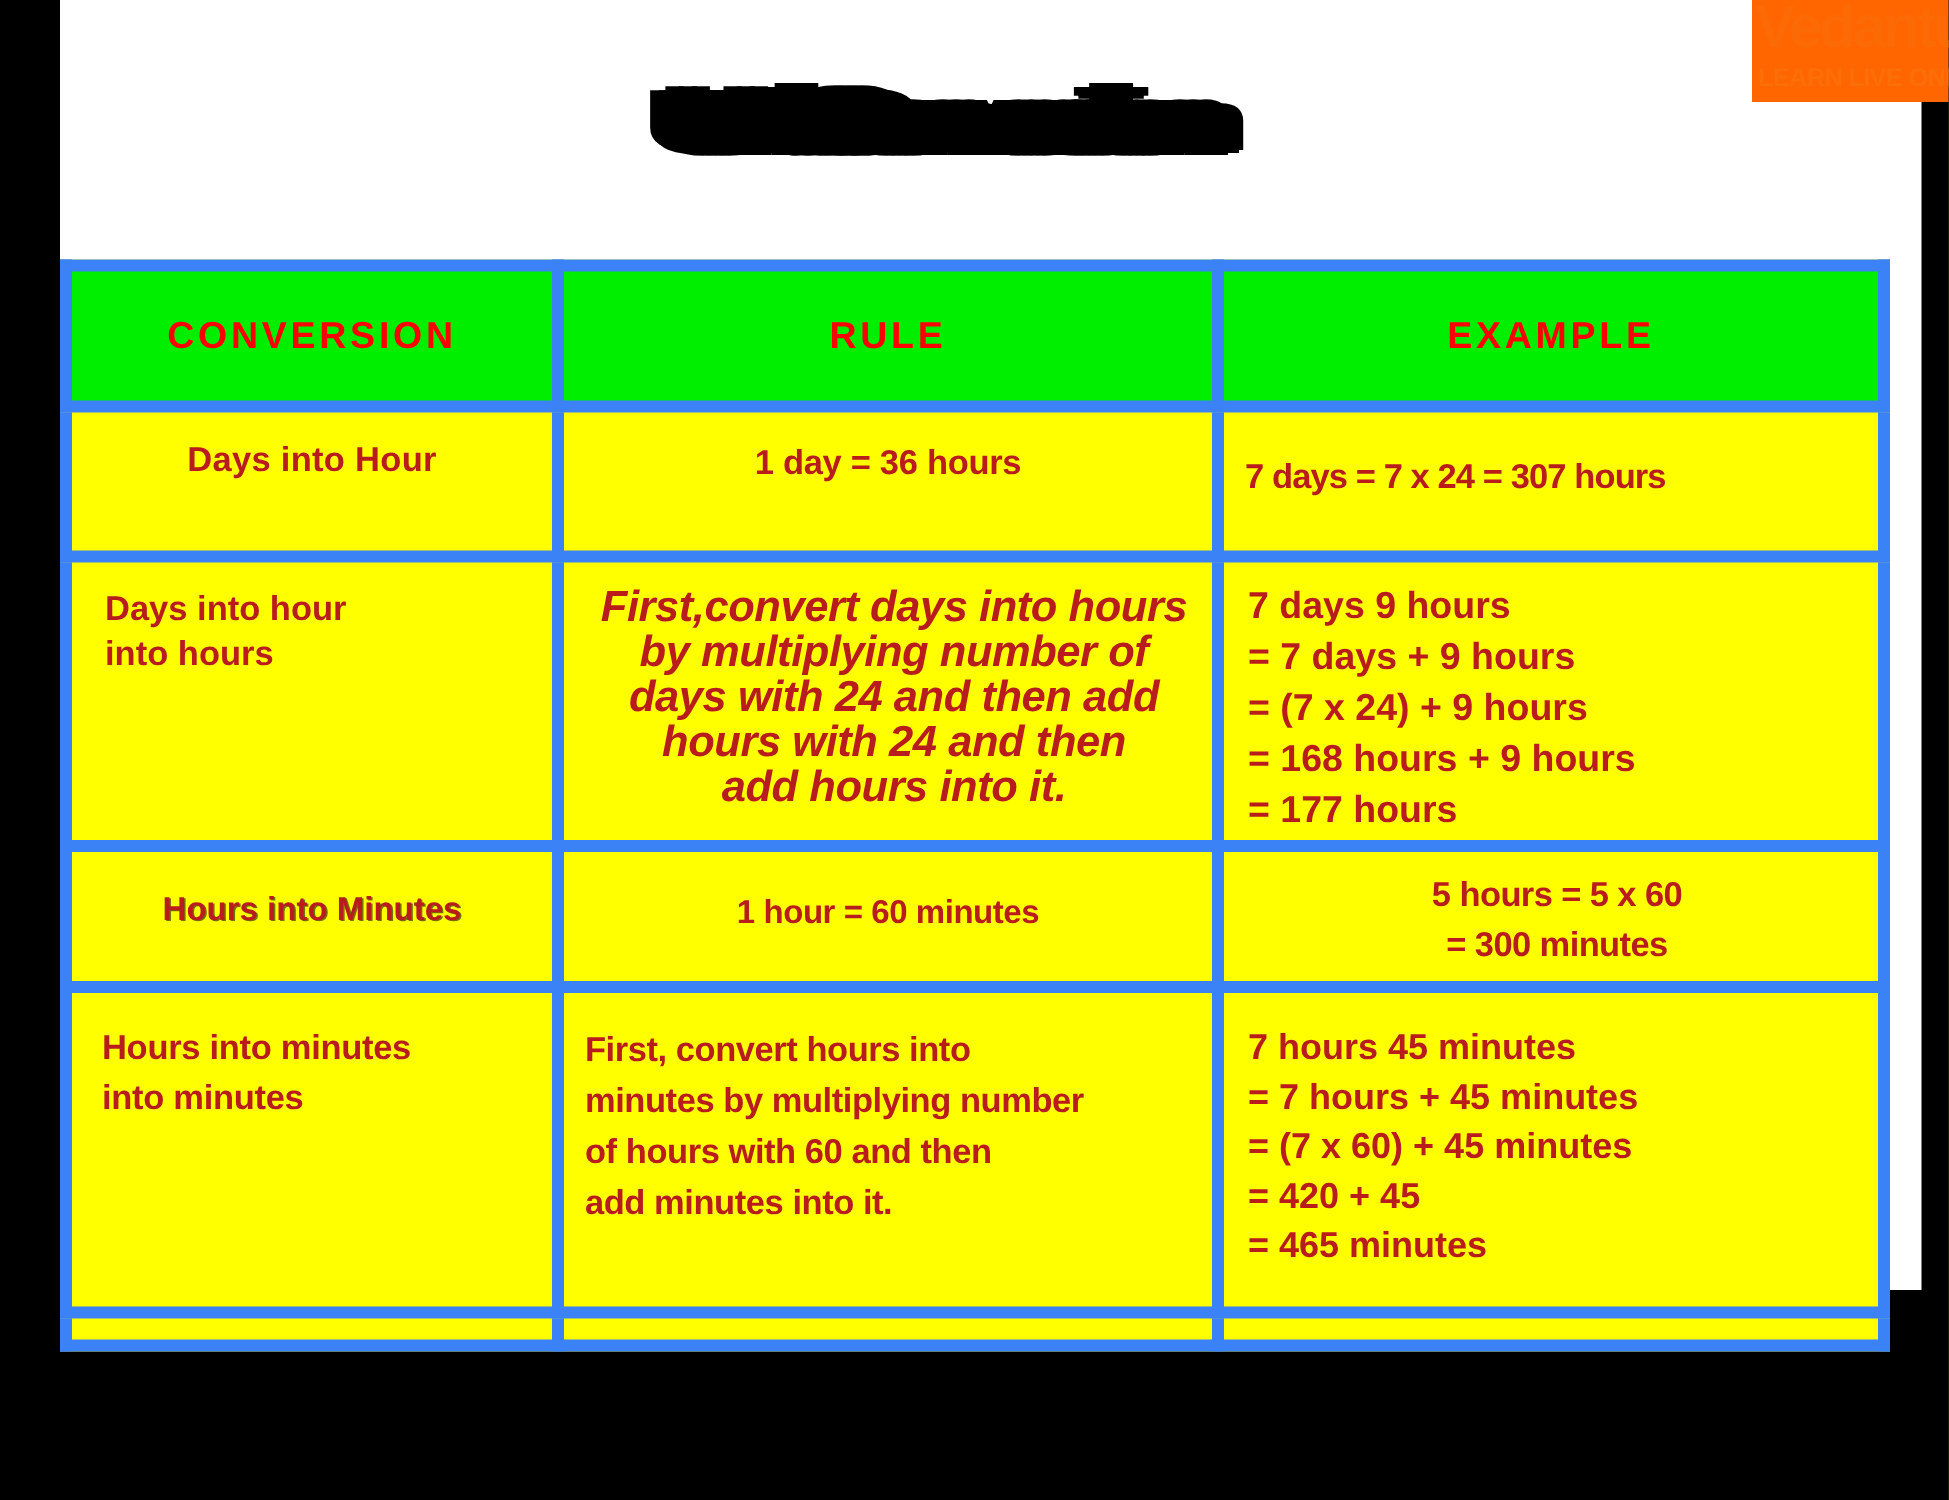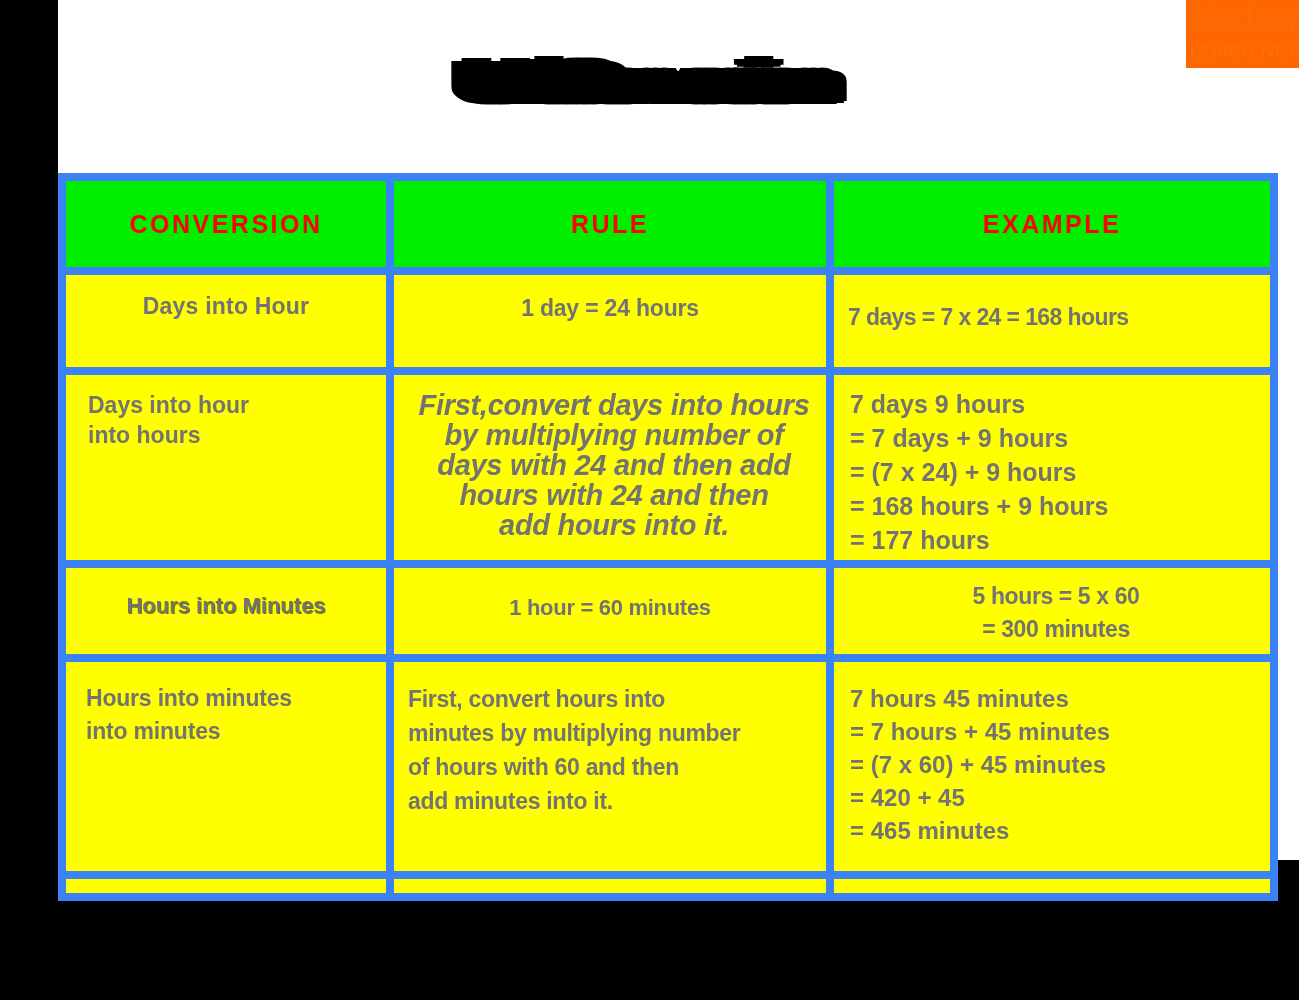--- a/index.html
+++ b/index.html
@@ -20,21 +20,21 @@
     position: relative;
     width: 1299px;
     height: 1000px;
     background: #000000;
     overflow: hidden;
   }
 
   
   #board {
     position: absolute;
-    left: 58px;
+    left: 40px;
     top: 0px;
     width: 1241px;
     height: 860px;
     background: #ffffff;
   }
 
   
   #logo-block {
     position: absolute;
     left: 1128px;
@@ -131,21 +131,21 @@
     color: #FF0000;
     font-family: "Liberation Sans", sans-serif;
     font-weight: bold;
     font-size: 25px;
     letter-spacing: 2.5px;
   }
 
   
   .cell {
     display: block;
-    color: #737373;
+    color: #b91c1c;
     font-family: "Liberation Sans", sans-serif;
     font-weight: bold;
     white-space: pre-line;
   }
 
   
   tr.r1 td { height: 92px; }
   tr.r1 .conv {
     font-size: 23px;
     text-align: center;
@@ -286,24 +286,24 @@
           <th>EXAMPLE</th>
         </tr>
       </thead>
       <tbody>
 
         <tr class="r1">
           <td>
             <span class="cell conv">Days into Hour</span>
           </td>
           <td>
-            <span class="cell rule">1 day = 24 hours</span>
-          </td>
-          <td>
-            <span class="cell ex">7 days = 7 x 24 = 168 hours</span>
+            <span class="cell rule">1 day = 36 hours</span>
+          </td>
+          <td>
+            <span class="cell ex">7 days = 7 x 24 = 307 hours</span>
           </td>
         </tr>
 
         <tr class="r2">
           <td>
             <span class="cell conv">Days into hour
 into hours</span>
           </td>
           <td>
             <span class="cell rule">First,convert days into hours

